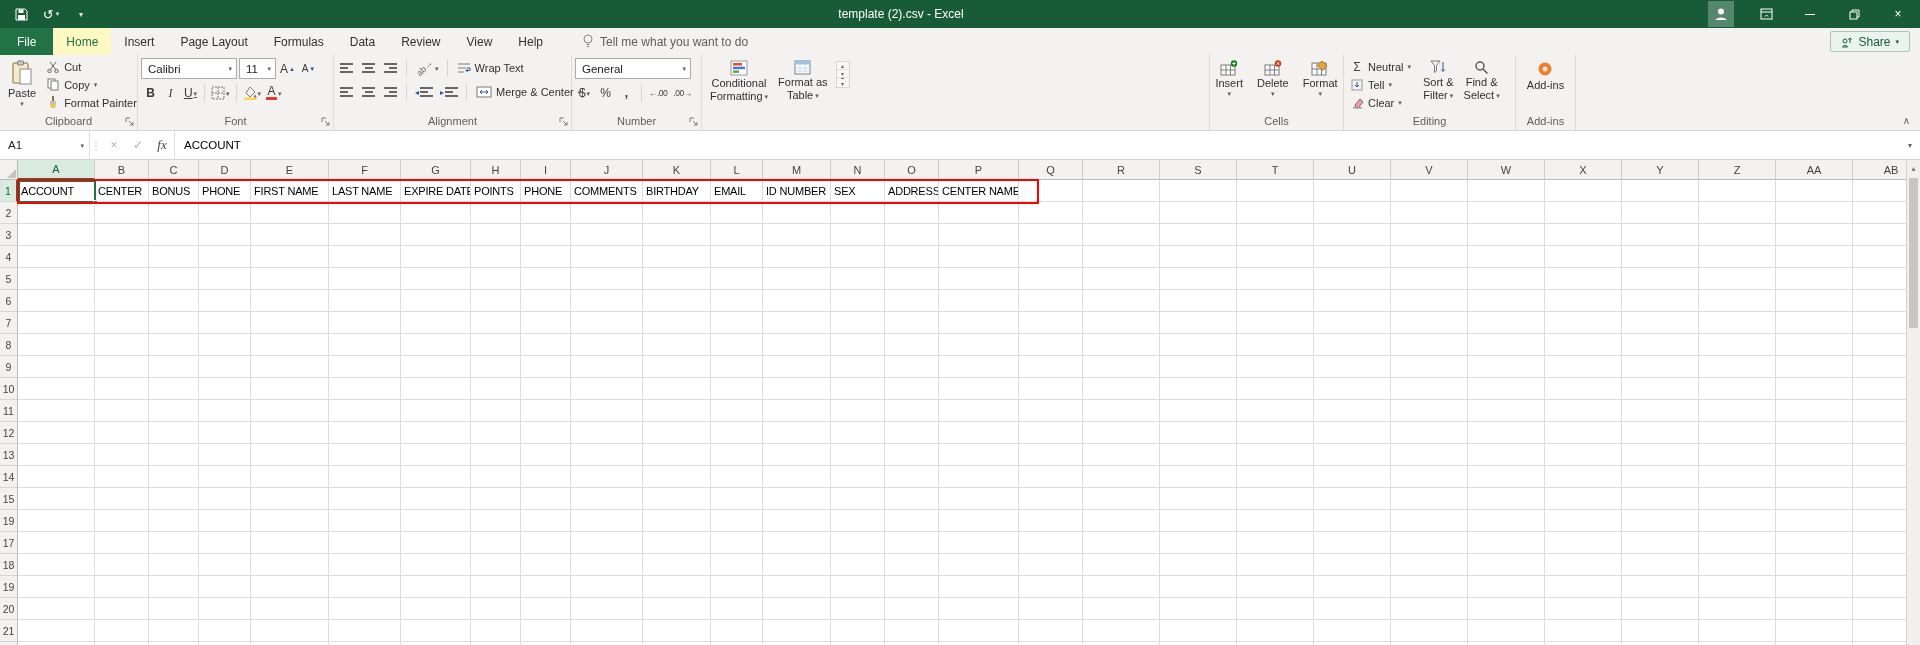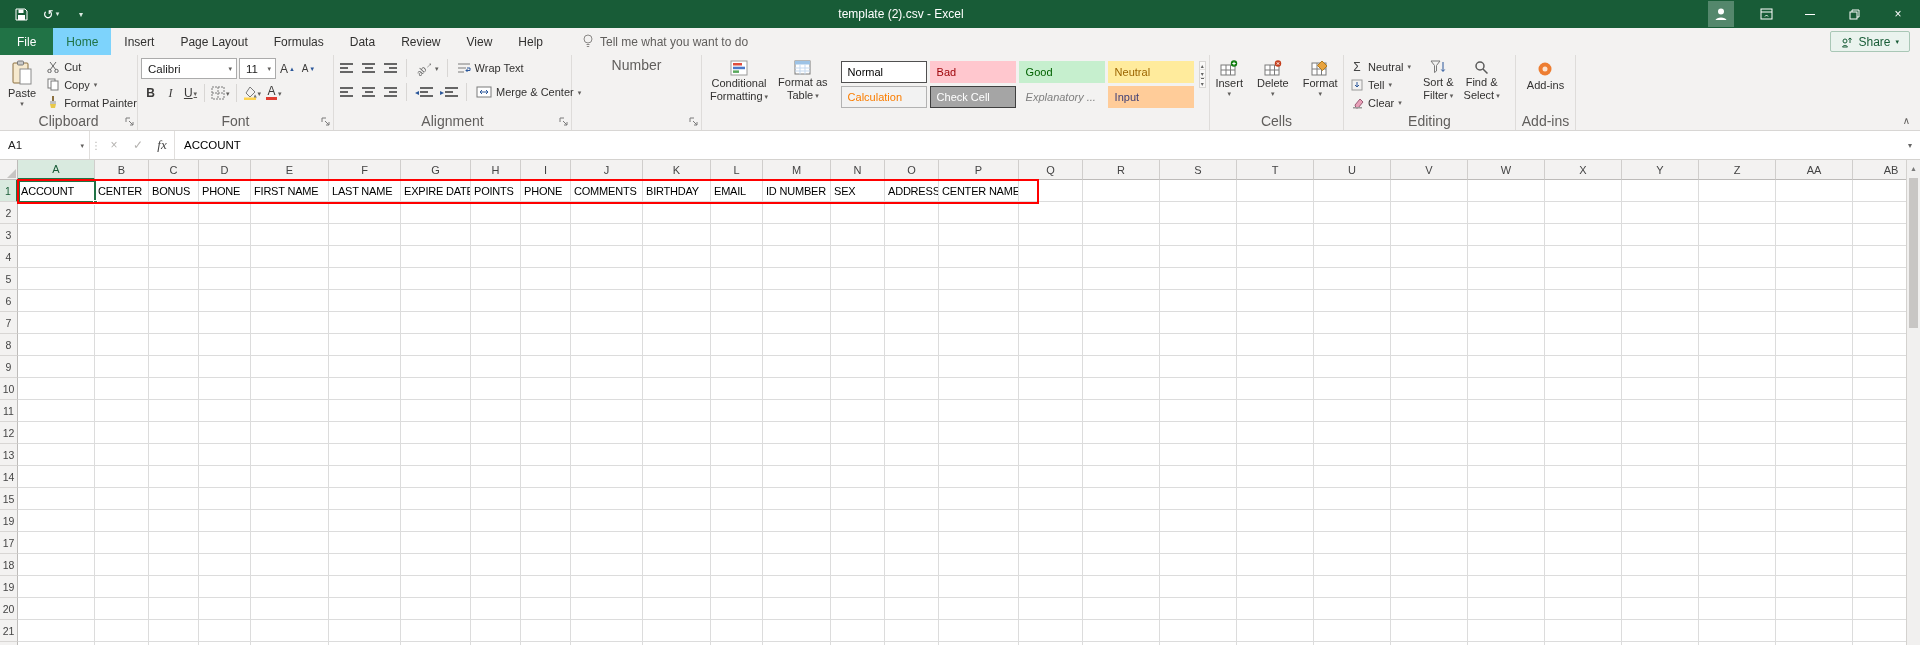--- a/index.html
+++ b/index.html
@@ -14,34 +14,34 @@
   .tb-title{flex:1;text-align:center;font-size:12px;white-space:nowrap;color:#FFF}
   .tb-right{display:flex;align-items:center;height:28px}
   .avatar{width:26px;height:26px;background:#54876C;display:flex;align-items:center;justify-content:center;margin-right:10px}
   .tb-btn{width:44px;height:28px;background:none;border:none;color:#fff;display:flex;align-items:center;justify-content:center;font-size:12px;cursor:default}
   .min-bar{width:10px;height:1px;background:#fff;display:block}
 
   
   .tabrow{flex:0 0 27px;background:#F3F2F1;display:flex;align-items:stretch}
   .tab{display:flex;align-items:center;padding:0 13px;font-size:12px;color:#323130;cursor:default;white-space:nowrap}
   .file-tab{background:#217346;color:#fff;padding:0 17px}
-  .tab.active{background:#7dd3fc;color:#217346}
+  .tab.active{background:#fef9c3;color:#217346}
   .tabs{display:flex}
   .tellme{display:flex;align-items:center;gap:6px;margin-left:26px;font-size:12px;color:#605E5C}
   .flex1{flex:1}
   .share-btn{display:flex;align-items:center;gap:5px;margin:3px 10px 3px 0;padding:0 10px;border:1px solid #A9C7B6;background:#EAF3EE;color:#185C37;font-size:12px;border-radius:2px;cursor:default}
   .share-btn .caret{color:#185C37}
 
   
   .ribbon{flex:0 0 76px;background:#F3F2F1;display:flex;position:relative;border-bottom:1px solid #D8D6D4}
   .rgroup{position:relative;display:flex;flex-direction:column;border-right:1px solid #DEDCDA;padding:3px 3px 0;flex:0 0 auto}
   .rc{flex:1;display:flex;align-items:flex-start}
   .row{display:flex;align-items:center}
   .col{display:flex;flex-direction:column}
-  .glabel{height:16px;line-height:15px;text-align:center;font-size:14px;color:#605E5C;white-space:nowrap}
+  .glabel{height:16px;line-height:15px;text-align:center;font-size:11px;color:#605E5C;white-space:nowrap}
   .launcher{position:absolute;right:2px;bottom:3px;width:12px;height:12px;display:flex;align-items:center;justify-content:center;cursor:default}
   .caret{font-size:7px;color:#605E5C;line-height:7px}
   .bigbtn{display:flex;flex-direction:column;align-items:center;padding:2px 5px 0;font-size:11px;color:#323130;gap:1px;cursor:default;white-space:nowrap}
   .sbtn{display:flex;align-items:center;gap:4px;height:17px;font-size:11px;color:#323130;padding:0 3px;cursor:default;white-space:nowrap}
   .sicon{width:14px;display:inline-flex;justify-content:center}
   .combo{background:#fff;border:1px solid #ABABAB;height:21px;display:flex;align-items:center;font-size:11.5px;padding:0 4px 0 6px;color:#222;cursor:default}
   .combo .caret{margin-left:auto;padding-left:4px}
   .tbtn{height:20px;min-width:19px;display:inline-flex;align-items:center;justify-content:center;font-size:12px;color:#3B3A39;gap:1px;padding:0 2px;cursor:default}
   .tbtn.b{font-weight:bold}
   .tbtn.i{font-style:italic;font-family:"Liberation Serif",serif}
@@ -378,20 +378,45 @@
       <div class="glabel">Alignment</div>
       <span class="launcher">
           <svg width="9" height="9" viewBox="0 0 9 9">
             <path d="M1 1h4M1 1v4" stroke="#7A7A7A" fill="none"></path>
             <path d="M4 4l4 4M8 5v3H5" stroke="#7A7A7A" fill="none"></path>
           </svg>
         </span>
     </div>
 
     <div class="rgroup" style="width:130px">
+      <div class="rc col">
+        <div class="combo" style="width:116px">
+            <span>General</span>
+            <span class="caret">▾</span>
+          </div>
+        <div class="row" style="gap:2px;margin-top:4px">
+          <div class="tbtn">
+              <span>$</span>
+              <span class="caret">▾</span>
+            </div>
+          <div class="tbtn">
+              <span>%</span>
+            </div>
+          <div class="tbtn">
+              <span style="font-weight:bold">,</span>
+            </div>
+          <span class="vsep"></span>
+          <div class="tbtn">
+              <span class="dec">←.00</span>
+            </div>
+          <div class="tbtn">
+              <span class="dec">.00→</span>
+            </div>
+        </div>
+      </div>
       <div class="glabel">Number</div>
       <span class="launcher">
           <svg width="9" height="9" viewBox="0 0 9 9">
             <path d="M1 1h4M1 1v4" stroke="#7A7A7A" fill="none"></path>
             <path d="M4 4l4 4M8 5v3H5" stroke="#7A7A7A" fill="none"></path>
           </svg>
         </span>
     </div>
 
     <div class="rgroup" style="width:508px">
@@ -414,30 +439,20 @@
               <rect x="1" y="1" width="15" height="13" fill="#fff" stroke="#7A7A7A"></rect>
               <rect x="1" y="1" width="15" height="3.5" fill="#9DC3E6"></rect>
               <path d="M1 8h15M1 11h15M6 4.5v10M11 4.5v10" stroke="#C5D9EF"></path>
             </svg>
           <span>Format as</span>
           <span class="row" style="gap:2px">
               <span>Table</span>
               <span class="caret">▾</span>
             </span>
         </div>
-        <div id="style-gallery" class="gallery">
-            <div class="tile" style="background: rgb(255, 255, 255); color: rgb(0, 0, 0); border-color: rgb(80, 80, 80);">Normal</div>
-            <div class="tile" style="background: rgb(255, 199, 206); color: rgb(156, 0, 6);">Bad</div>
-            <div class="tile" style="background: rgb(198, 239, 206); color: rgb(0, 97, 0);">Good</div>
-            <div class="tile" style="background: rgb(255, 235, 156); color: rgb(156, 101, 0);">Neutral</div>
-            <div class="tile" style="background: rgb(242, 242, 242); color: rgb(250, 125, 0); border-color: rgb(178, 178, 178);">Calculation</div>
-            <div class="tile" style="background: rgb(165, 165, 165); color: rgb(255, 255, 255); border-color: rgb(63, 63, 63);">Check Cell</div>
-            <div class="tile" style="background: transparent; color: rgb(127, 127, 127); font-style: italic;">Explanatory ...</div>
-            <div class="tile" style="background: rgb(255, 204, 153); color: rgb(63, 63, 118);">Input</div>
-          </div>
         <div class="gal-ctrl">
           <div class="gbtn">
               <span>▴</span>
             </div>
           <div class="gbtn">
               <span>▾</span>
             </div>
           <div class="gbtn">
               <span style="border-top:1px solid #666;padding-top:1px">▾</span>
             </div>

